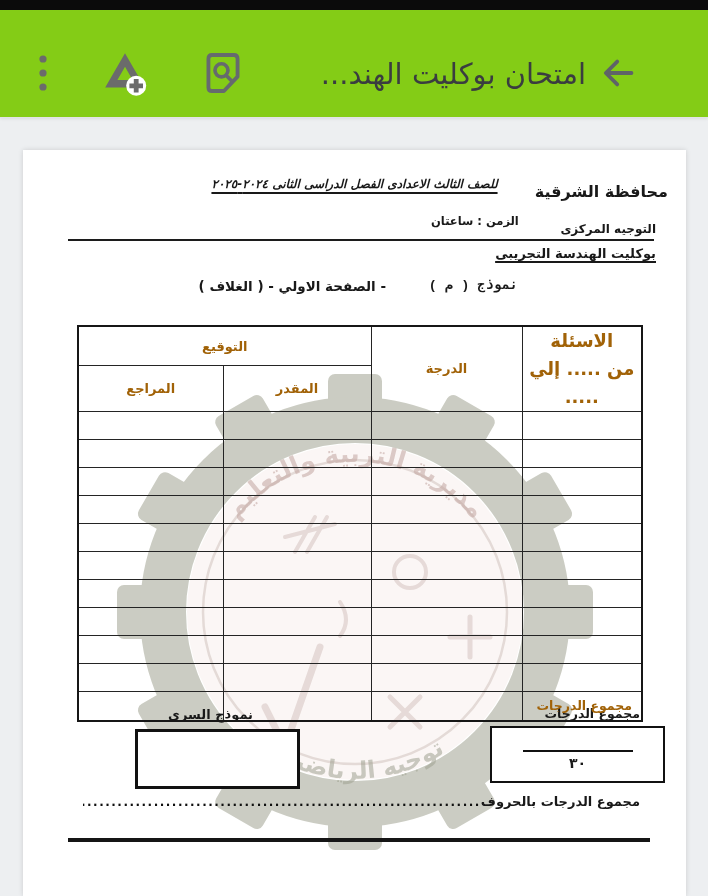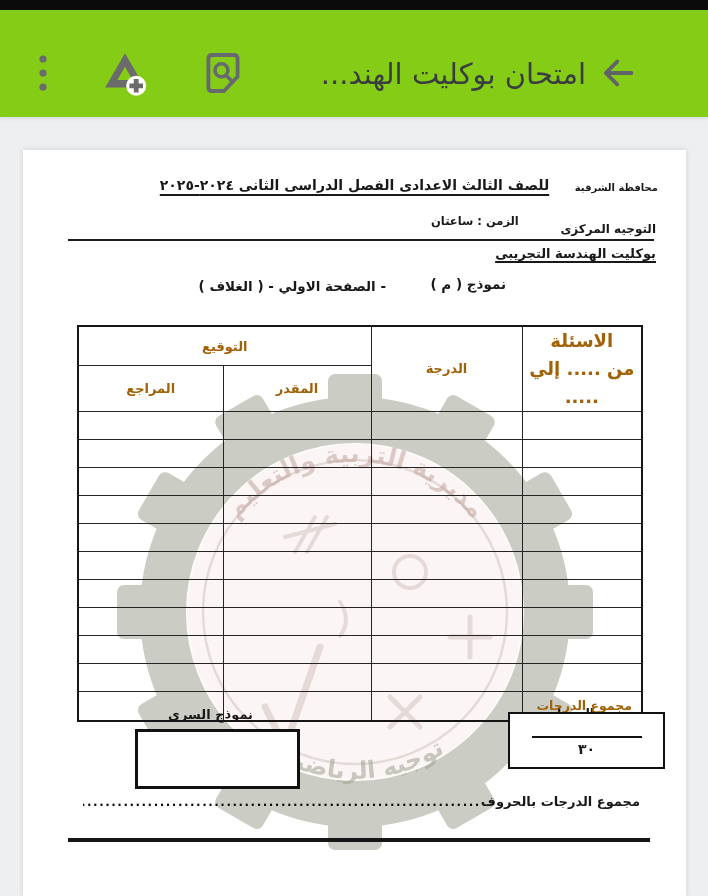--- a/index.html
+++ b/index.html
@@ -25,30 +25,30 @@
   .menu-btn{top:42px;left:29px;width:28px;height:42px;}
 
   .page{
     position:absolute;top:150px;left:23px;width:663px;height:746px;background:#ffffff;
     box-shadow:0 0 5px rgba(0,0,0,.14);z-index:1;color:#191919;direction:rtl;
   }
   .page *{box-sizing:border-box;}
   .abs{position:absolute;}
   .b{font-weight:bold;}
 
-  .gov{top:32px;right:28px;font-size:10px;}
+  .gov{top:32px;right:18px;font-size:16px;}
   .exam-title{
-    top:27px;left:0;right:0;text-align:center;font-size:14px;
-    text-decoration:underline;text-underline-offset:4px;text-decoration-thickness:1.5px;
+    top:27px;left:0;right:0;text-align:center;font-size:12px;
+    text-decoration:underline;text-underline-offset:4px;text-decoration-thickness:1.5px;font-style:italic;
   }
   .guidance{top:72px;right:30px;font-size:12px;}
   .time{top:64px;left:408px;font-size:11.5px;}
   .rule1{top:89px;right:32px;left:45px;height:2px;background:#1c1c1c;}
   .booklet{top:96px;right:30px;font-size:13px;text-decoration:underline;text-underline-offset:3px;text-decoration-thickness:1.5px;}
-  .model{top:126px;right:180px;font-size:13.5px;}
+  .model{top:126px;right:168px;font-size:13.5px;font-family:Liberation Mono, monospace;}
   .page-cover{top:128px;right:300px;font-size:13.5px;white-space:nowrap;}
 
   .watermark{top:212px;right:81px;width:500px;height:560px;z-index:0;pointer-events:none;}
 
   table.marks{
     position:absolute;top:175px;right:43px;width:564px;z-index:2;
     border-collapse:collapse;table-layout:fixed;background:transparent;
   }
   table.marks th, table.marks td{
     border:1.5px solid #242424;padding:0;text-align:center;vertical-align:middle;
@@ -56,21 +56,21 @@
   }
   table.marks{border:2.5px solid #161616;}
   tr.hdr1 th{height:26px;}
   tr.hdr2 th{height:30px;}
   tbody td{height:28px;}
   tr.total-row td{height:30px;}
   .q-cell div{line-height:1.55;font-size:18px;}
   tr.total-row td.total-cell{text-align:right;padding-right:9px;font-weight:bold;font-size:12.5px;}
 
   .bottom-total-label{top:556px;right:46px;font-size:12.5px;}
-  .score-box{top:562px;right:21px;width:157px;height:57px;border:2.5px solid #111;background:#fff;z-index:2;}
+  .score-box{top:576px;right:21px;width:175px;height:57px;border:2.5px solid #111;background:#fff;z-index:2;}
   .score-line{margin:22px auto 0 auto;width:110px;border-top:2.5px solid #111;}
   .score-value{text-align:center;font-size:14px;font-weight:bold;margin-top:3px;direction:rtl;}
   .secret-label{top:557px;right:433px;font-size:13px;}
   .secret-box{top:579px;right:386px;width:165px;height:60px;border:3px solid #111;background:#fff;z-index:2;}
   .letters-row{
     top:644px;right:46px;left:60px;display:flex;flex-direction:row;align-items:center;z-index:2;
   }
   .letters-label{font-size:13px;font-weight:bold;white-space:nowrap;margin-left:0;}
   .letters-dots{
     flex:1;overflow:hidden;white-space:nowrap;font-size:12px;font-weight:bold;

